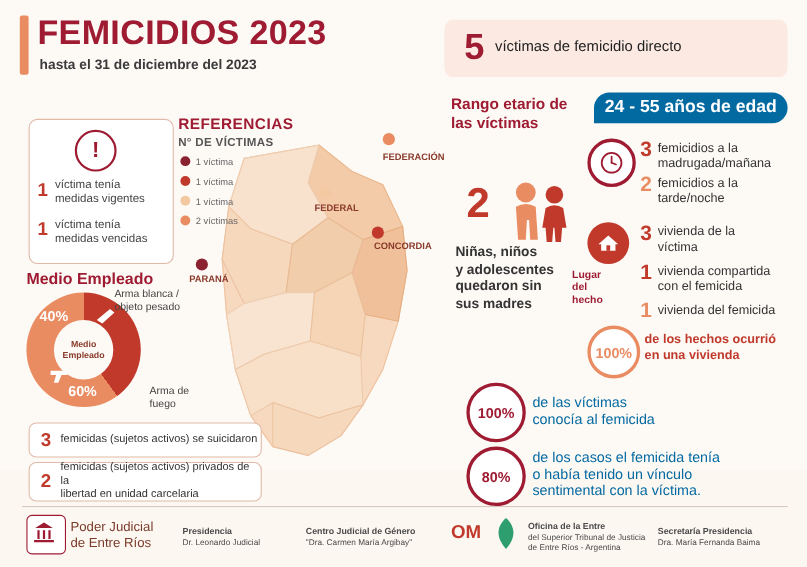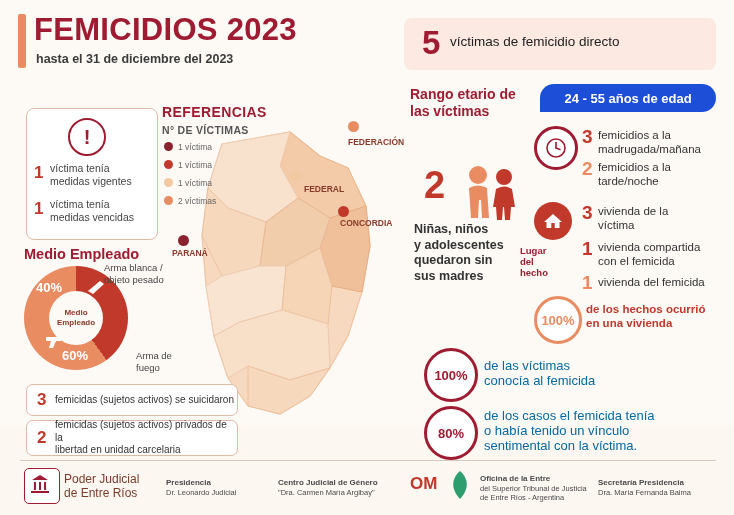--- a/index.html
+++ b/index.html
@@ -12,22 +12,22 @@
   .title{left:34px;top:12px;font-size:31px;font-weight:bold;color:#9e1b32;letter-spacing:.3px;}
   .subtitle{left:36px;top:52px;font-size:12.5px;color:#3b3b3b;line-height:15px;font-weight:bold;}
 
   
   .topbox{left:404px;top:18px;width:312px;height:52px;background:#fbe9e2;border-radius:8px;}
   .topbox .num{position:absolute;left:18px;top:6px;font-size:33px;font-weight:bold;color:#9e1b32;}
   .topbox .txt{position:absolute;left:46px;top:16px;font-size:13.5px;color:#222;}
 
   
   .rango-label{left:410px;top:86px;font-size:14px;font-weight:bold;color:#9e1b32;line-height:17px;}
-  .rango-pill{left:540px;top:84px;width:176px;height:28px;background:#1d4ed8;border-radius:14px 14px 14px 0;
-              display:flex;align-items:center;justify-content:center;color:#fff;font-size:13px;font-weight:bold;}
+  .rango-pill{left:540px;top:84px;width:176px;height:28px;background:#0369a1;border-radius:14px 14px 14px 0;
+              display:flex;align-items:center;justify-content:center;color:#fff;font-size:16px;font-weight:bold;}
 
   
   .circ{border-radius:50%;display:flex;align-items:center;justify-content:center;}
 
   .clock{left:534px;top:126px;width:38px;height:38px;border:3px solid #9e1b32;background:#fff;}
   .house{left:534px;top:202px;width:38px;height:38px;background:#c0392b;}
   .pct100a{left:534px;top:296px;width:42px;height:42px;border:3px solid #e98c62;background:#fff;
            color:#e98c62;font-size:13px;font-weight:bold;}
   .pct100b{left:424px;top:348px;width:48px;height:48px;border:3px solid #9e1b32;background:#fff;
            color:#9e1b32;font-size:13px;font-weight:bold;}
@@ -208,21 +208,21 @@
     <path d="M52 180 L90 170 L116 170 L112 214 L70 226 L44 240 L36 190 Z" fill="#f9e4d1" stroke="#eecfb5" stroke-width="1"></path>
     <path d="M116 170 L150 152 L162 190 L158 228 L112 214 Z" fill="#f5d5b6" stroke="#ebc09c" stroke-width="1"></path>
     <path d="M70 226 L112 214 L158 228 L160 272 L120 284 L78 270 L58 282 L44 240 Z" fill="#f8dfc8" stroke="#edc9ab" stroke-width="1"></path>
     <path d="M78 270 L120 284 L160 272 L140 300 L110 318 L78 310 Z" fill="#f6d9bd" stroke="#ecc2a0" stroke-width="1"></path>
   </svg>
 
   <div class="citydot" style="left:348px;top:121px;background:#e98c62;"></div>
   <div class="city" style="left:348px;top:137px;">FEDERACIÓN</div>
 
   <div class="citydot" style="left:290px;top:170px;background:#f2c9a0;"></div>
-  <div class="city" style="left:304px;top:184px;">FEDERAL</div>
+  <div class="city" style="left:286px;top:184px;">FEDERAL</div>
 
   <div class="citydot" style="left:338px;top:206px;background:#c0392b;"></div>
   <div class="city" style="left:340px;top:218px;">CONCORDIA</div>
 
   <div class="citydot" style="left:178px;top:235px;background:#8a2230;"></div>
   <div class="city" style="left:172px;top:248px;">PARANÁ</div>
 
   <div class="abs ref-title">REFERENCIAS</div>
   <div class="abs ref-sub">N° DE VÍCTIMAS</div>
 

